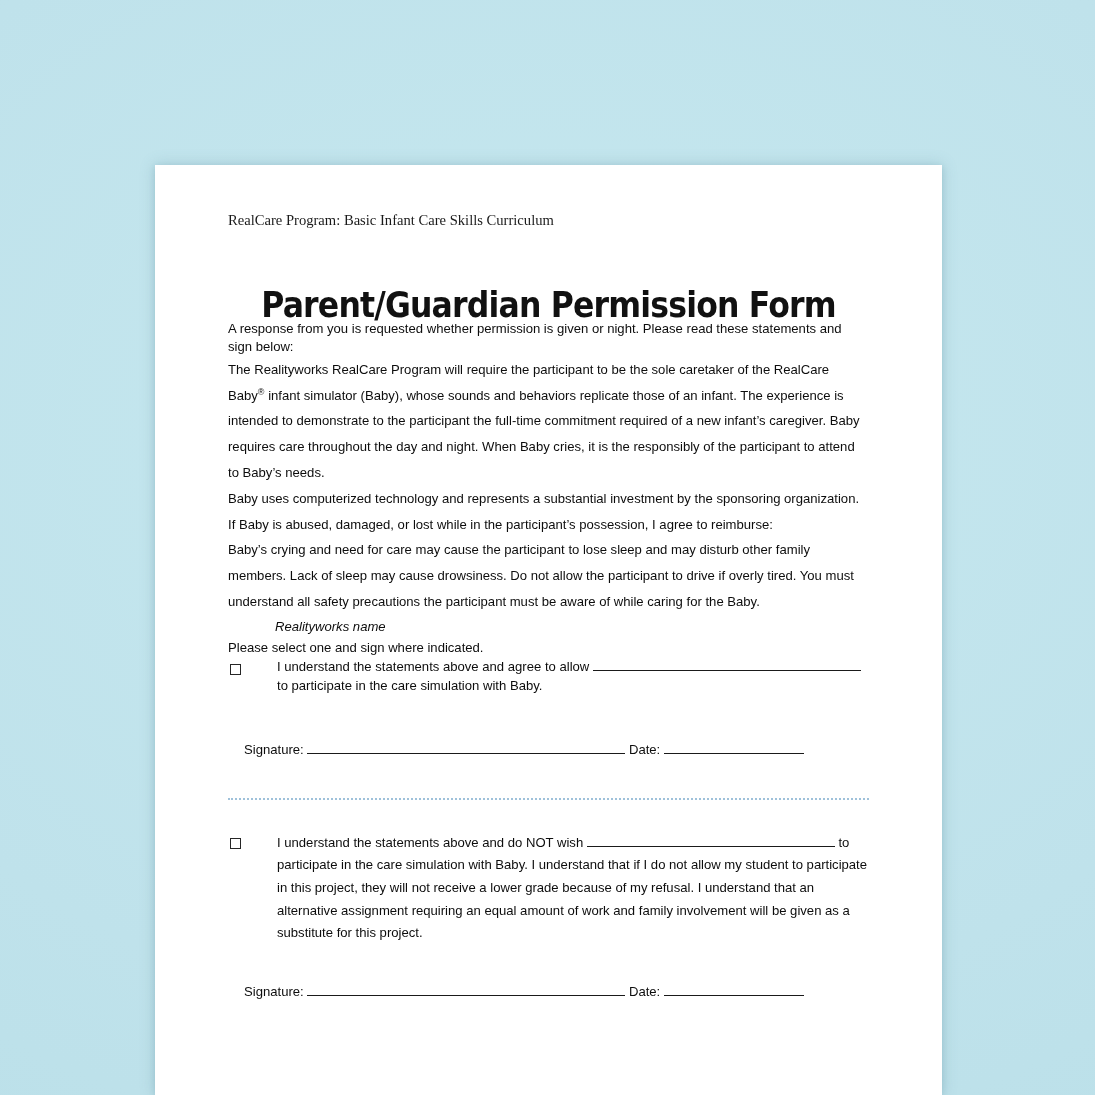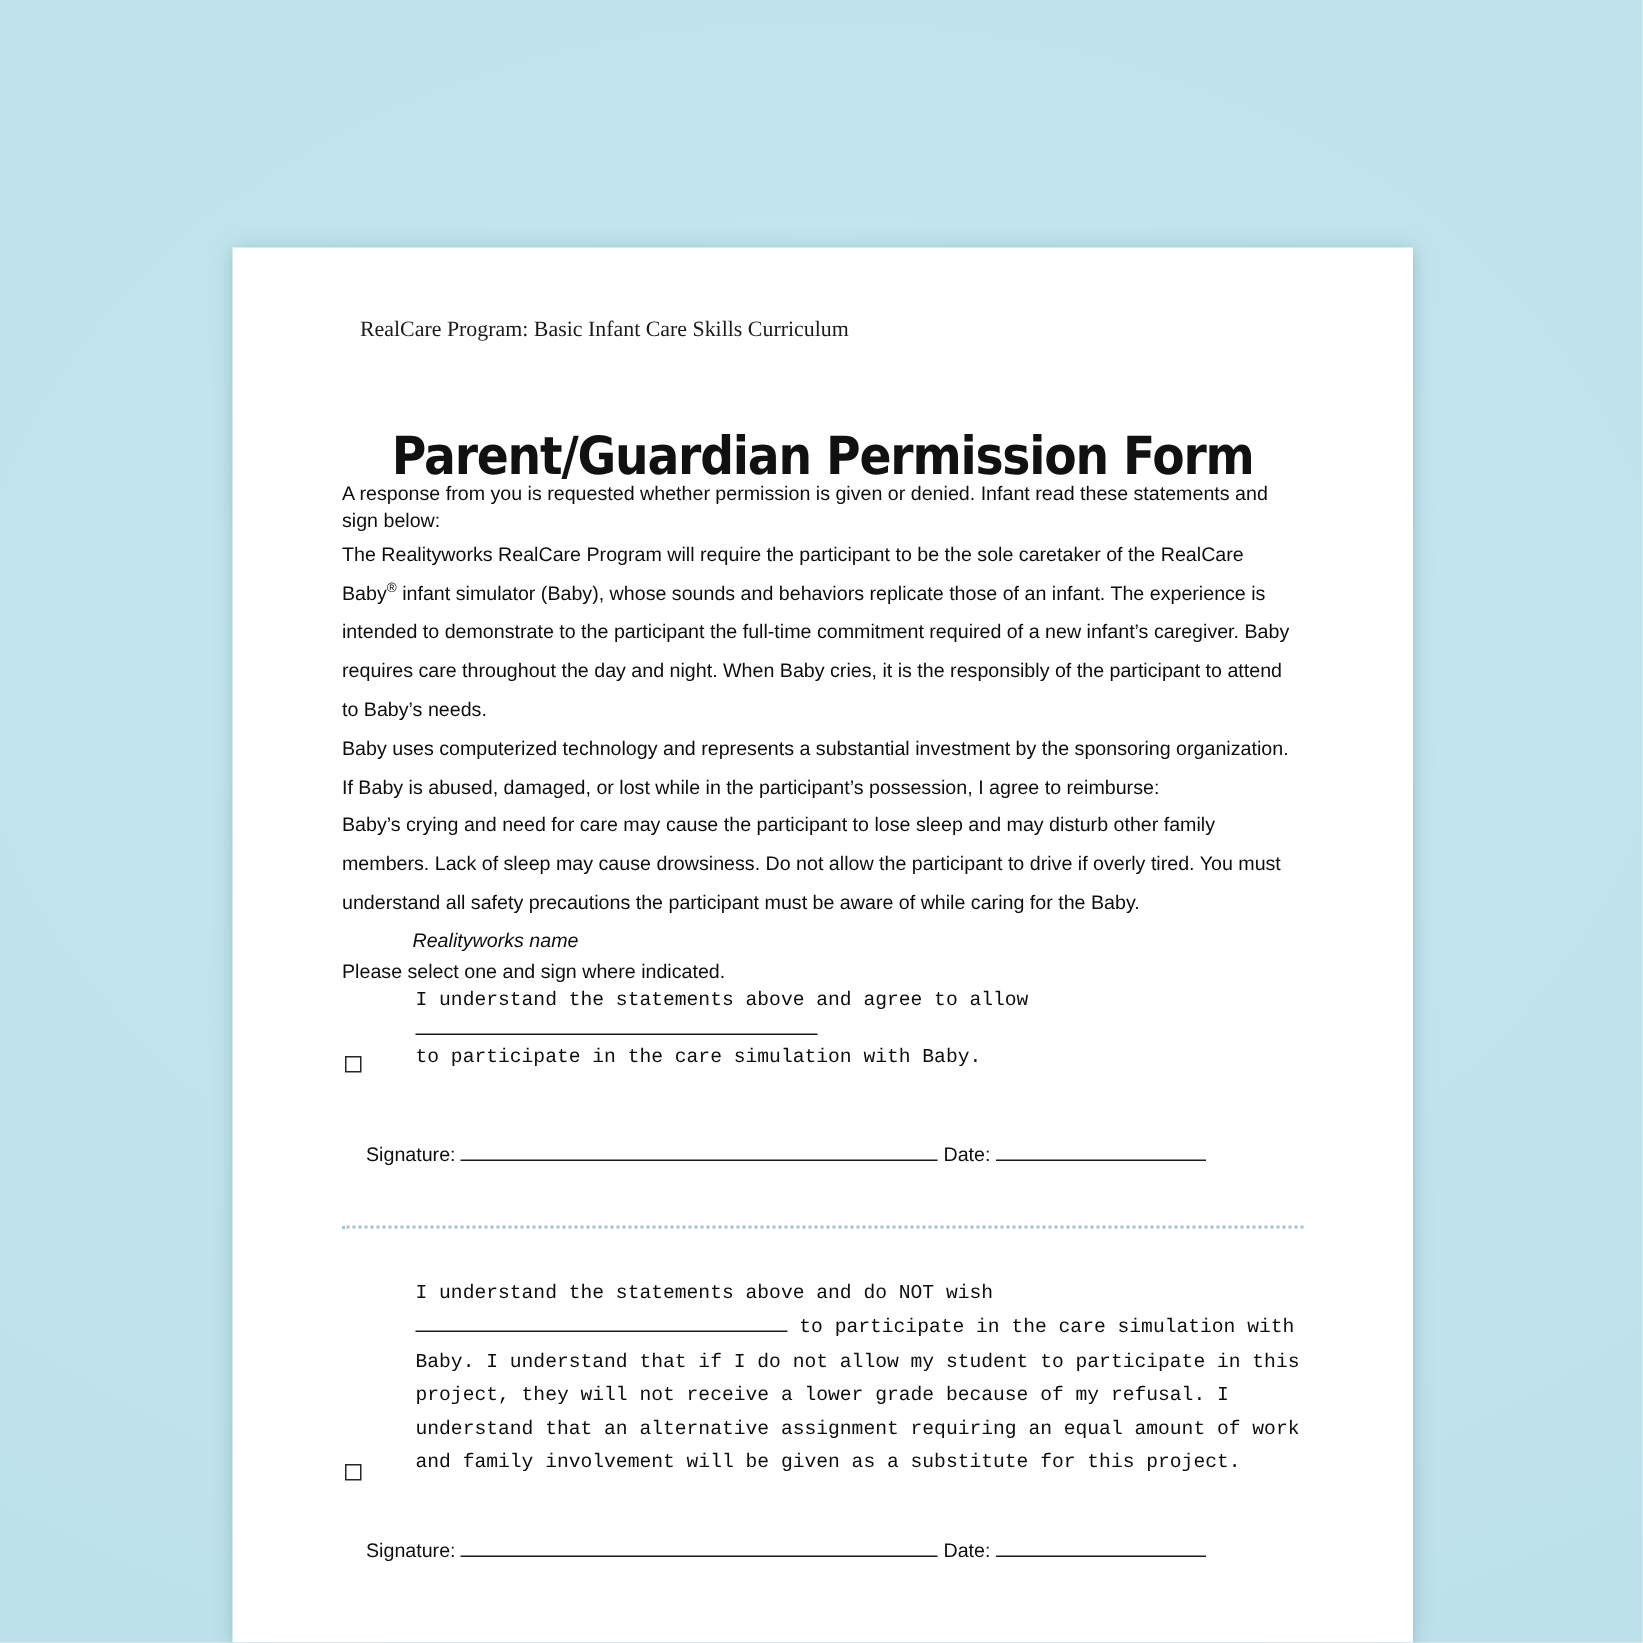--- a/index.html
+++ b/index.html
@@ -47,21 +47,21 @@
   }
 
   
   .doc-header {
     font-family: "Liberation Serif", "DejaVu Serif", serif;
     font-size: 14.6px;
     line-height: 1.2;
     color: #1a1a1a;
     position: absolute;
     top: 47px;
-    left: 12px;
+    left: 0;
     white-space: nowrap;
   }
 
   
   .doc-title {
     position: absolute;
     top: 98px;
     left: 0;
     width: 641px;
     text-align: center;
@@ -140,23 +140,22 @@
 
   
   .select-note {
     margin: 0;
     margin-top: 10px;
     line-height: 18.4px;
   }
 
   .check-row {
     display: flex;
-    align-items: flex-end;
+    align-items: flex-start;
     margin-top: 1px;
-    font-family: Liberation Mono, monospace;
   }
   .checkbox-glyph {
     flex: 0 0 auto;
     width: 9px;
     height: 9px;
     border: 1.3px solid #262626;
     background: #fff;
     margin-top: 6px;
     margin-left: 2px;
   }
@@ -215,21 +214,21 @@
 <div id="viewport">
   <div id="page">
     <div id="doc">
 
       <div class="doc-header">RealCare Program: Basic Infant Care Skills Curriculum</div>
 
       <h1 class="doc-title">Parent/Guardian Permission Form</h1>
 
       <div class="body-flow">
 
-        <p class="para p-intro">A response from you is requested whether permission is given or denied. Infant read these statements and sign below:</p>
+        <p class="para p-intro">A response from you is requested whether permission is given or night. Please read these statements and sign below:</p>
 
         <p class="para p-wide"><span>The Realityworks RealCare Program will require the participant to be the sole caretaker of the RealCare Baby</span><span class="reg">®</span><span> infant simulator (Baby), whose sounds and behaviors replicate those of an infant. The experience is intended to demonstrate to the participant the full-time commitment required of a new infant’s caregiver. Baby requires care throughout the day and night. When Baby cries, it is the responsibly of the participant to attend to Baby’s needs.</span></p>
 
         <p class="para p-wide">Baby uses computerized technology and represents a substantial investment by the sponsoring organization. If Baby is abused, damaged, or lost while in the participant’s possession, I agree to reimburse:</p>
 
         <p class="para p-wide">Baby’s crying and need for care may cause the participant to lose sleep and may disturb other family members. Lack of sleep may cause drowsiness. Do not allow the participant to drive if overly tired. You must understand all safety precautions the participant must be aware of while caring for the Baby.</p>
 
 
         <p class="org-caption">Realityworks name</p>
 

